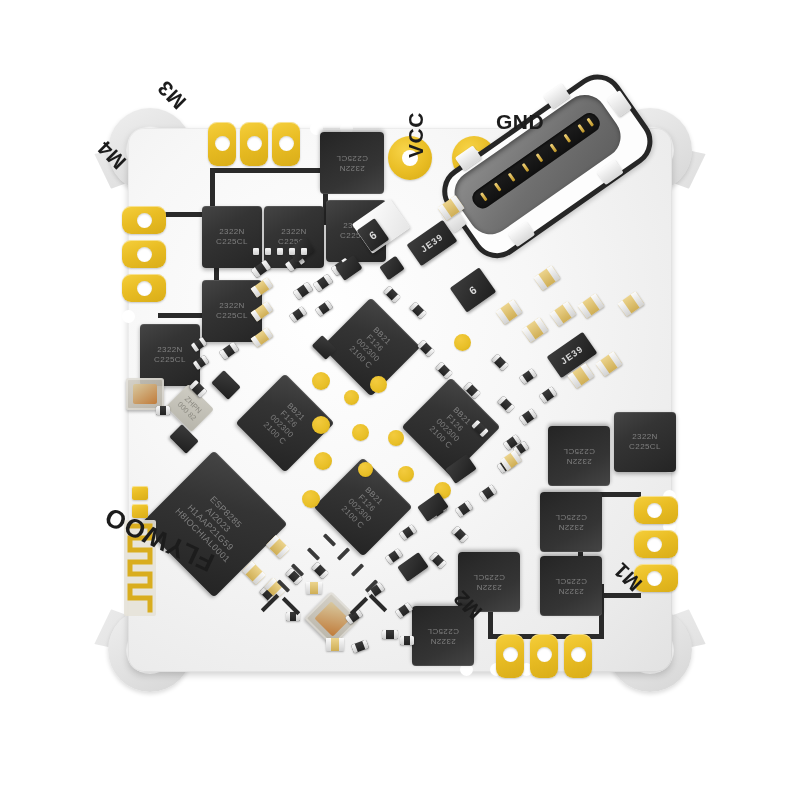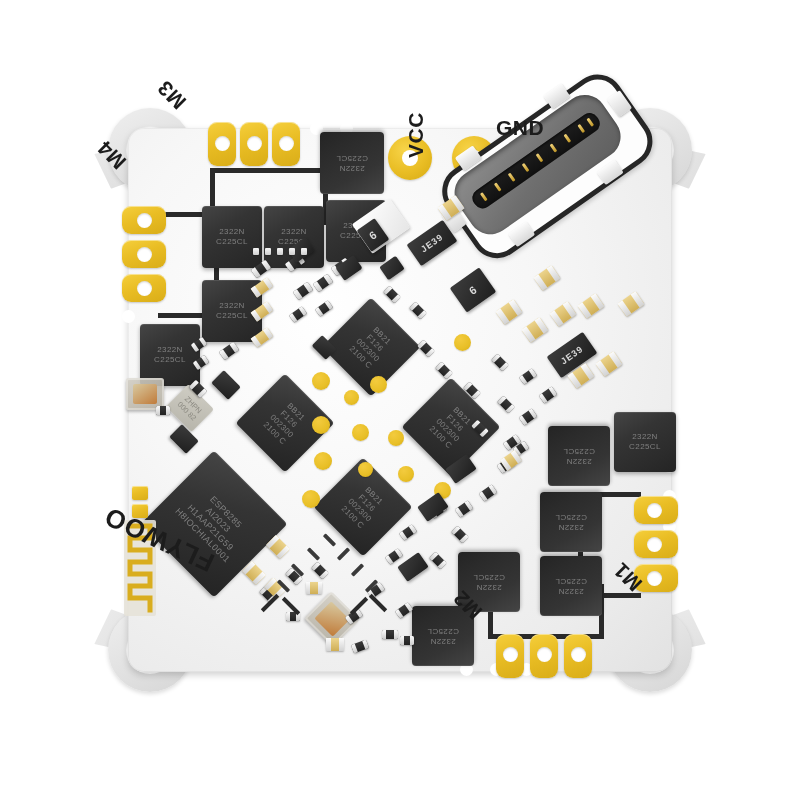--- a/index.html
+++ b/index.html
@@ -534,21 +534,21 @@
     <div class="tick" style="left:176px;top:484px;width:15px;height:4px;transform:rotate(45deg);"></div>
     <div class="tick" style="left:250px;top:468px;width:15px;height:4px;transform:rotate(-45deg);"></div>
     <div class="tick" style="left:236px;top:452px;width:15px;height:4px;transform:rotate(-45deg);"></div>
     <div class="tick" style="left:264px;top:484px;width:15px;height:4px;transform:rotate(-45deg);"></div>
     <div class="silkline" style="left:168px;top:492px;width:4px;height:22px;transform:rotate(45deg);"></div>
     <div class="silkline" style="left:180px;top:504px;width:22px;height:4px;transform:rotate(45deg);"></div>
     <div class="silkline" style="left:276px;top:492px;width:4px;height:22px;transform:rotate(-45deg);"></div>
     <div class="silkline" style="left:248px;top:504px;width:22px;height:4px;transform:rotate(-45deg);"></div>
 
     <div class="pinlabel" style="left:304px;top:58px;transform:rotate(-90deg);transform-origin:left top;">VCC</div>
-    <div class="pinlabel" style="left:396px;top:16px;">GND</div>
+    <div class="pinlabel" style="left:396px;top:10px;">GND</div>
 
     <div class="mlabel" style="left:74px;top:14px;transform:rotate(-135deg);transform-origin:left top;">M3</div>
     <div class="mlabel" style="left:14px;top:74px;transform:rotate(-135deg);transform-origin:left top;">M4</div>
     <div class="mlabel" style="left:530px;top:496px;transform:rotate(-135deg);transform-origin:left top;">M1</div>
     <div class="mlabel" style="left:370px;top:524px;transform:rotate(-135deg);transform-origin:left top;">M2</div>
 
     <div class="brand" style="left:106px;top:478px;transform:rotate(-155deg);transform-origin:left top;">FLYWOO</div>
 
   </div>
 </div>

